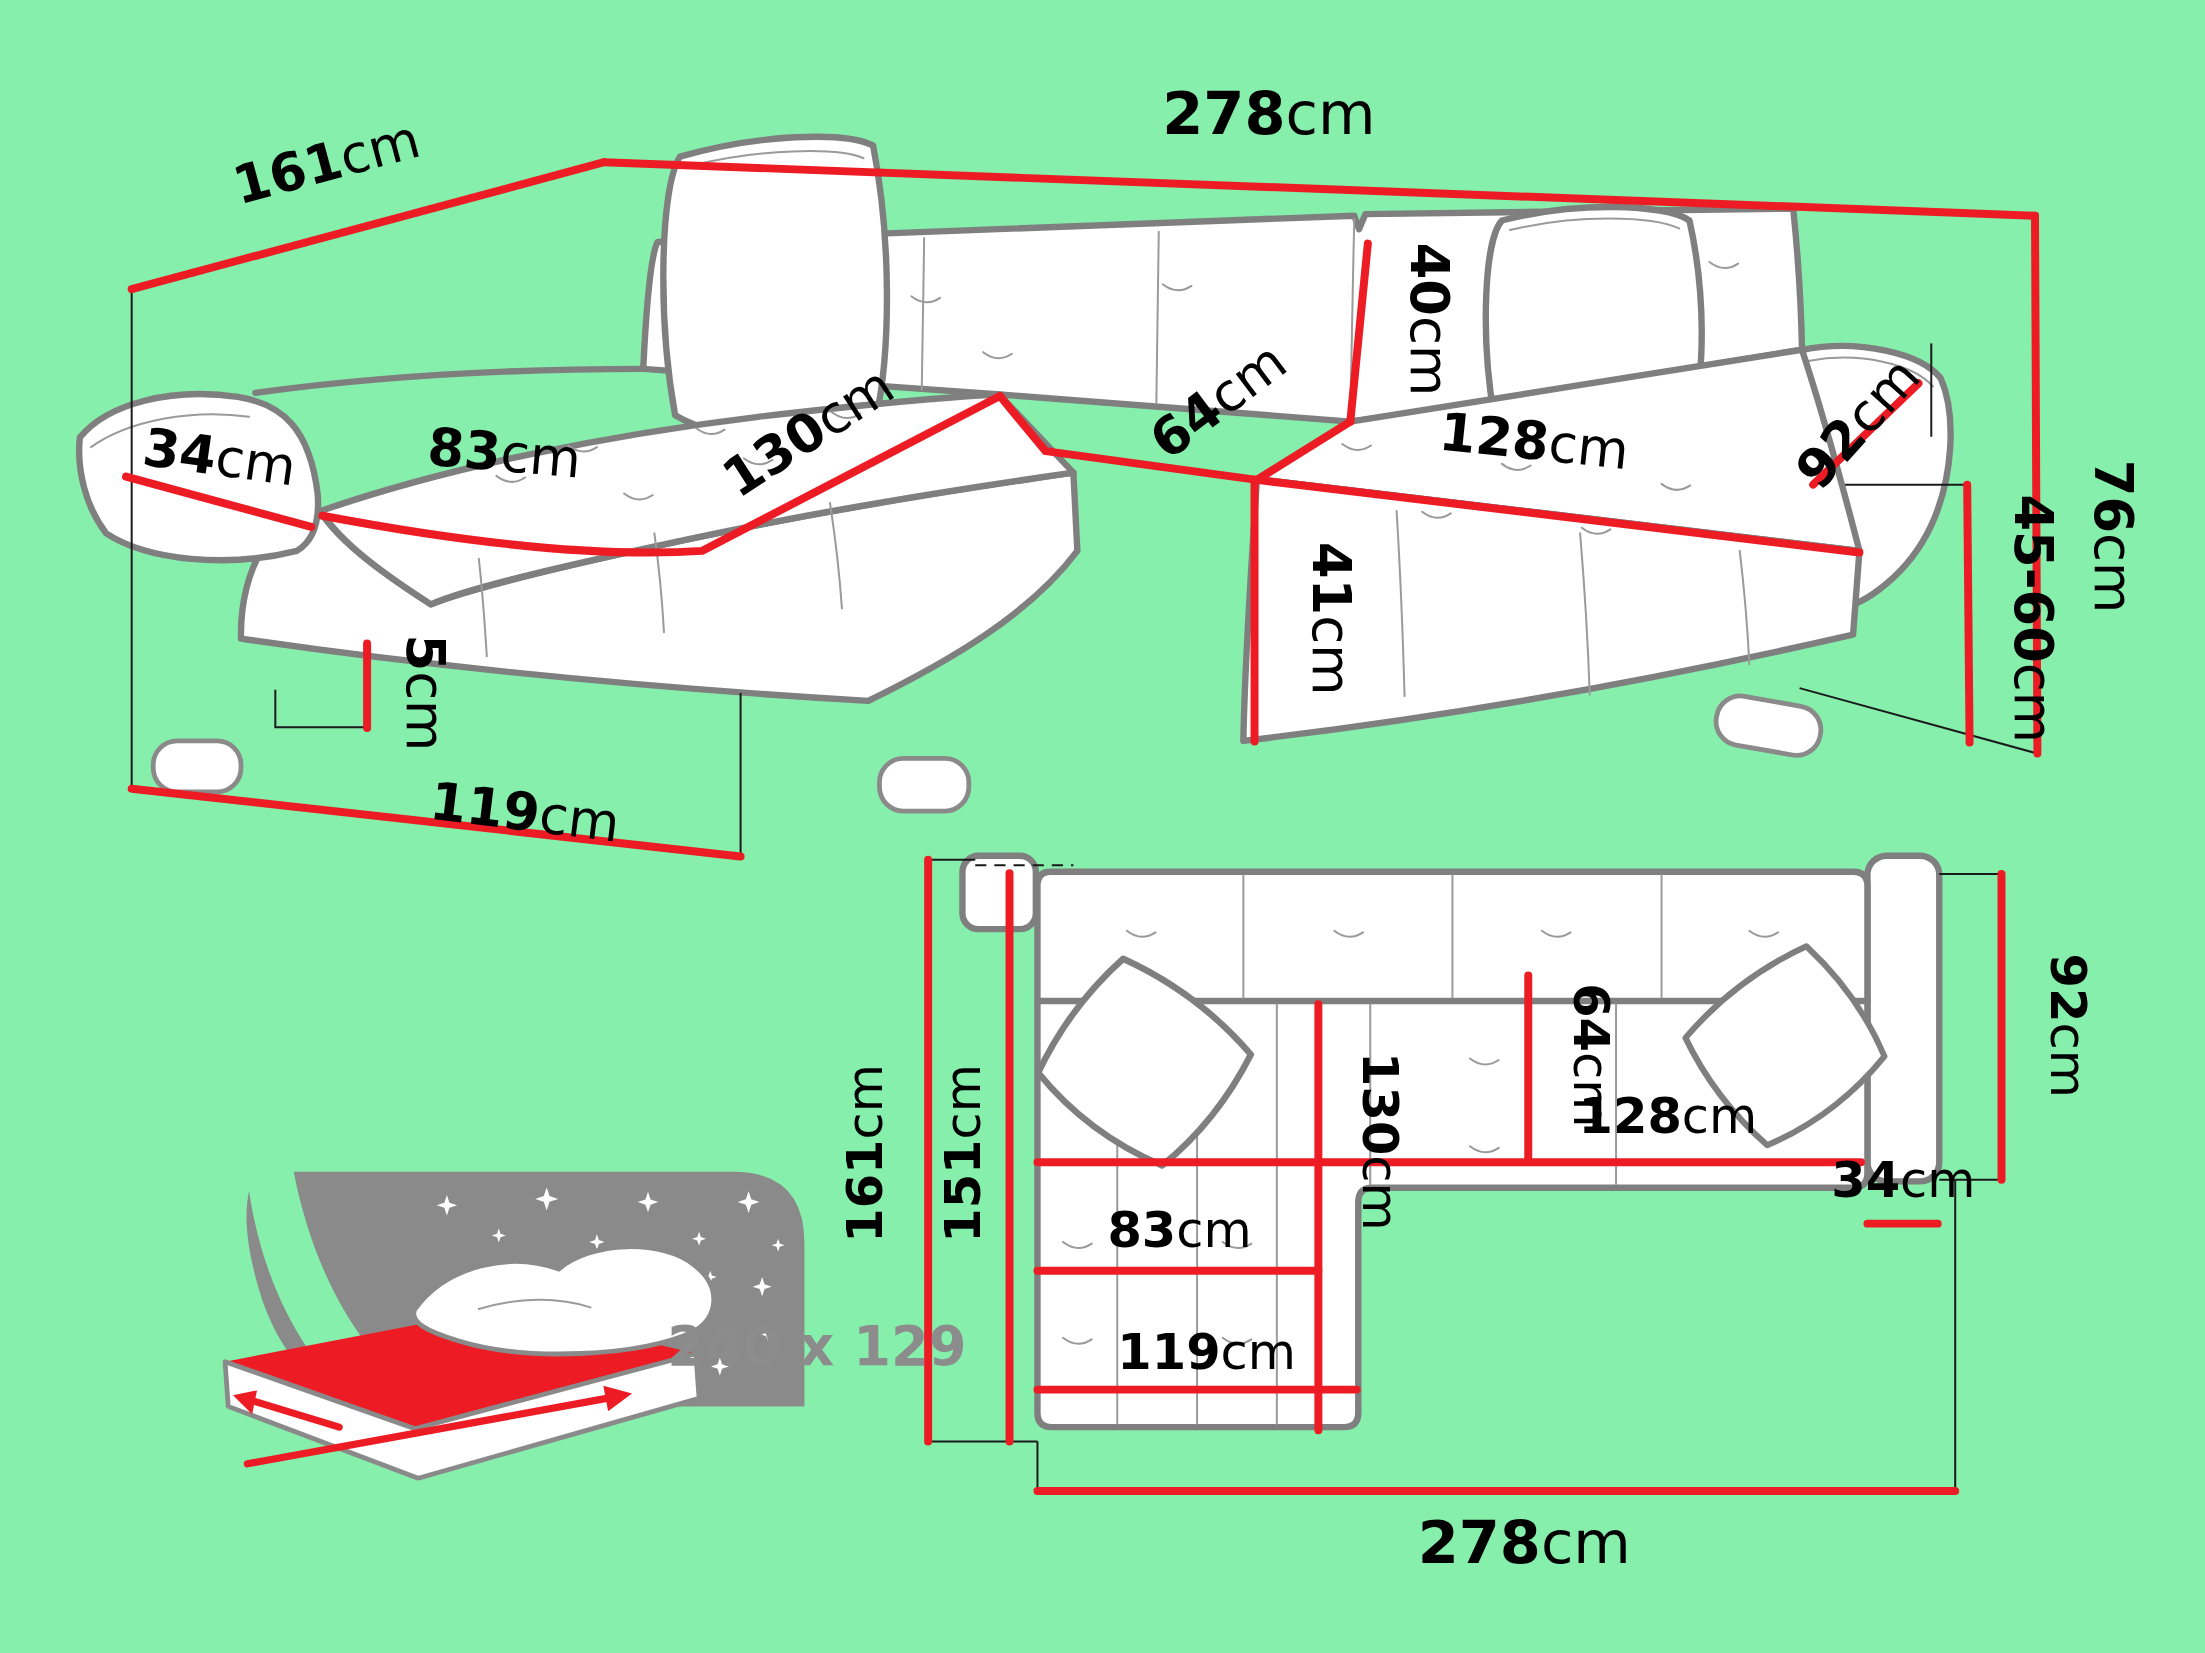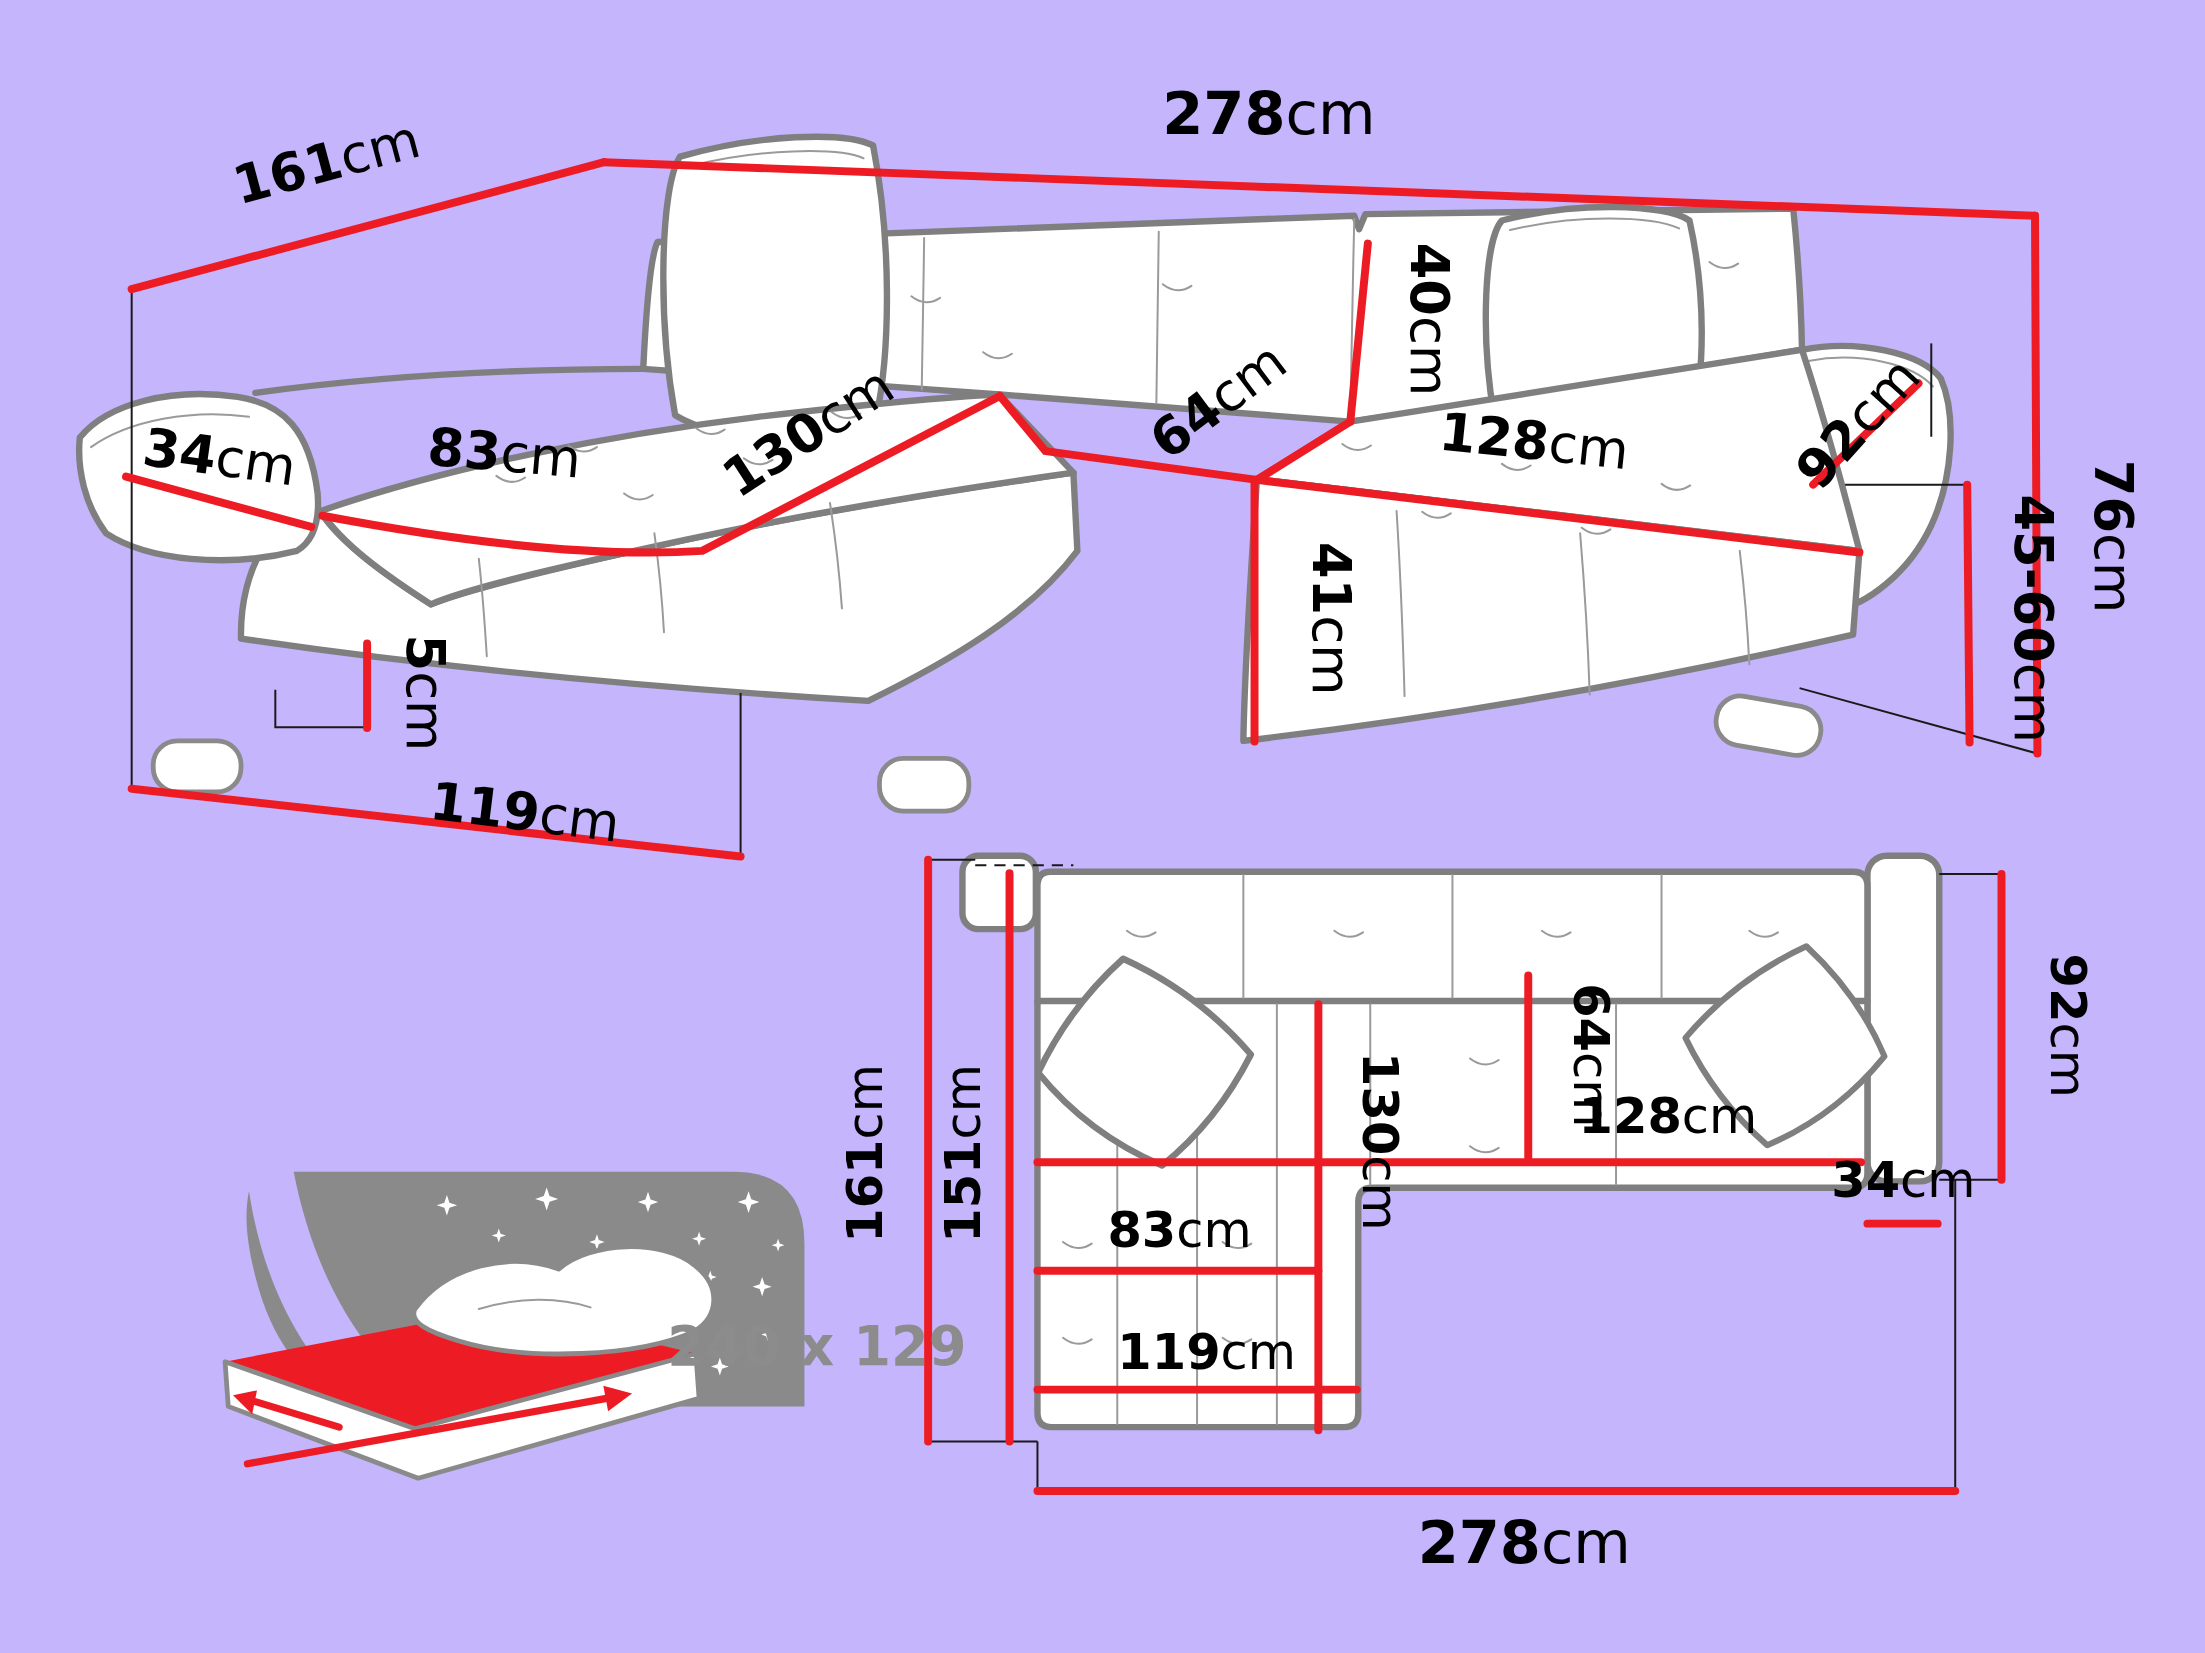--- a/index.html
+++ b/index.html
@@ -1,16 +1,16 @@
 <!DOCTYPE html>
 <html style="font-size:12.8px"><head>
 <meta charset="utf-8">
 <style>
   html,body{margin:0;padding:0;background:#ffffff;}
-  .stage{width:2205px;height:1654px;position:relative;background:#c4b5fd;overflow:hidden;}
+  .stage{width:2205px;height:1654px;position:relative;background:#86efac;overflow:hidden;}
   svg{display:block;}
   text{font-family:"DejaVu Sans",sans-serif;fill:#000000;}
   .val{font-weight:bold;}
   .unit{font-weight:normal;}
   .f66{font-size:66px;}
   .f62{font-size:62px;}
   .f74{font-size:74px;}
   .sleep{font-size:68px;font-weight:bold;fill:#8c8c8c;}
   .red{stroke:#ed1c24;stroke-width:10;fill:none;stroke-linecap:round;}
   .gray{stroke:#7f7f7f;stroke-width:8;fill:#ffffff;stroke-linejoin:round;stroke-linecap:round;}

